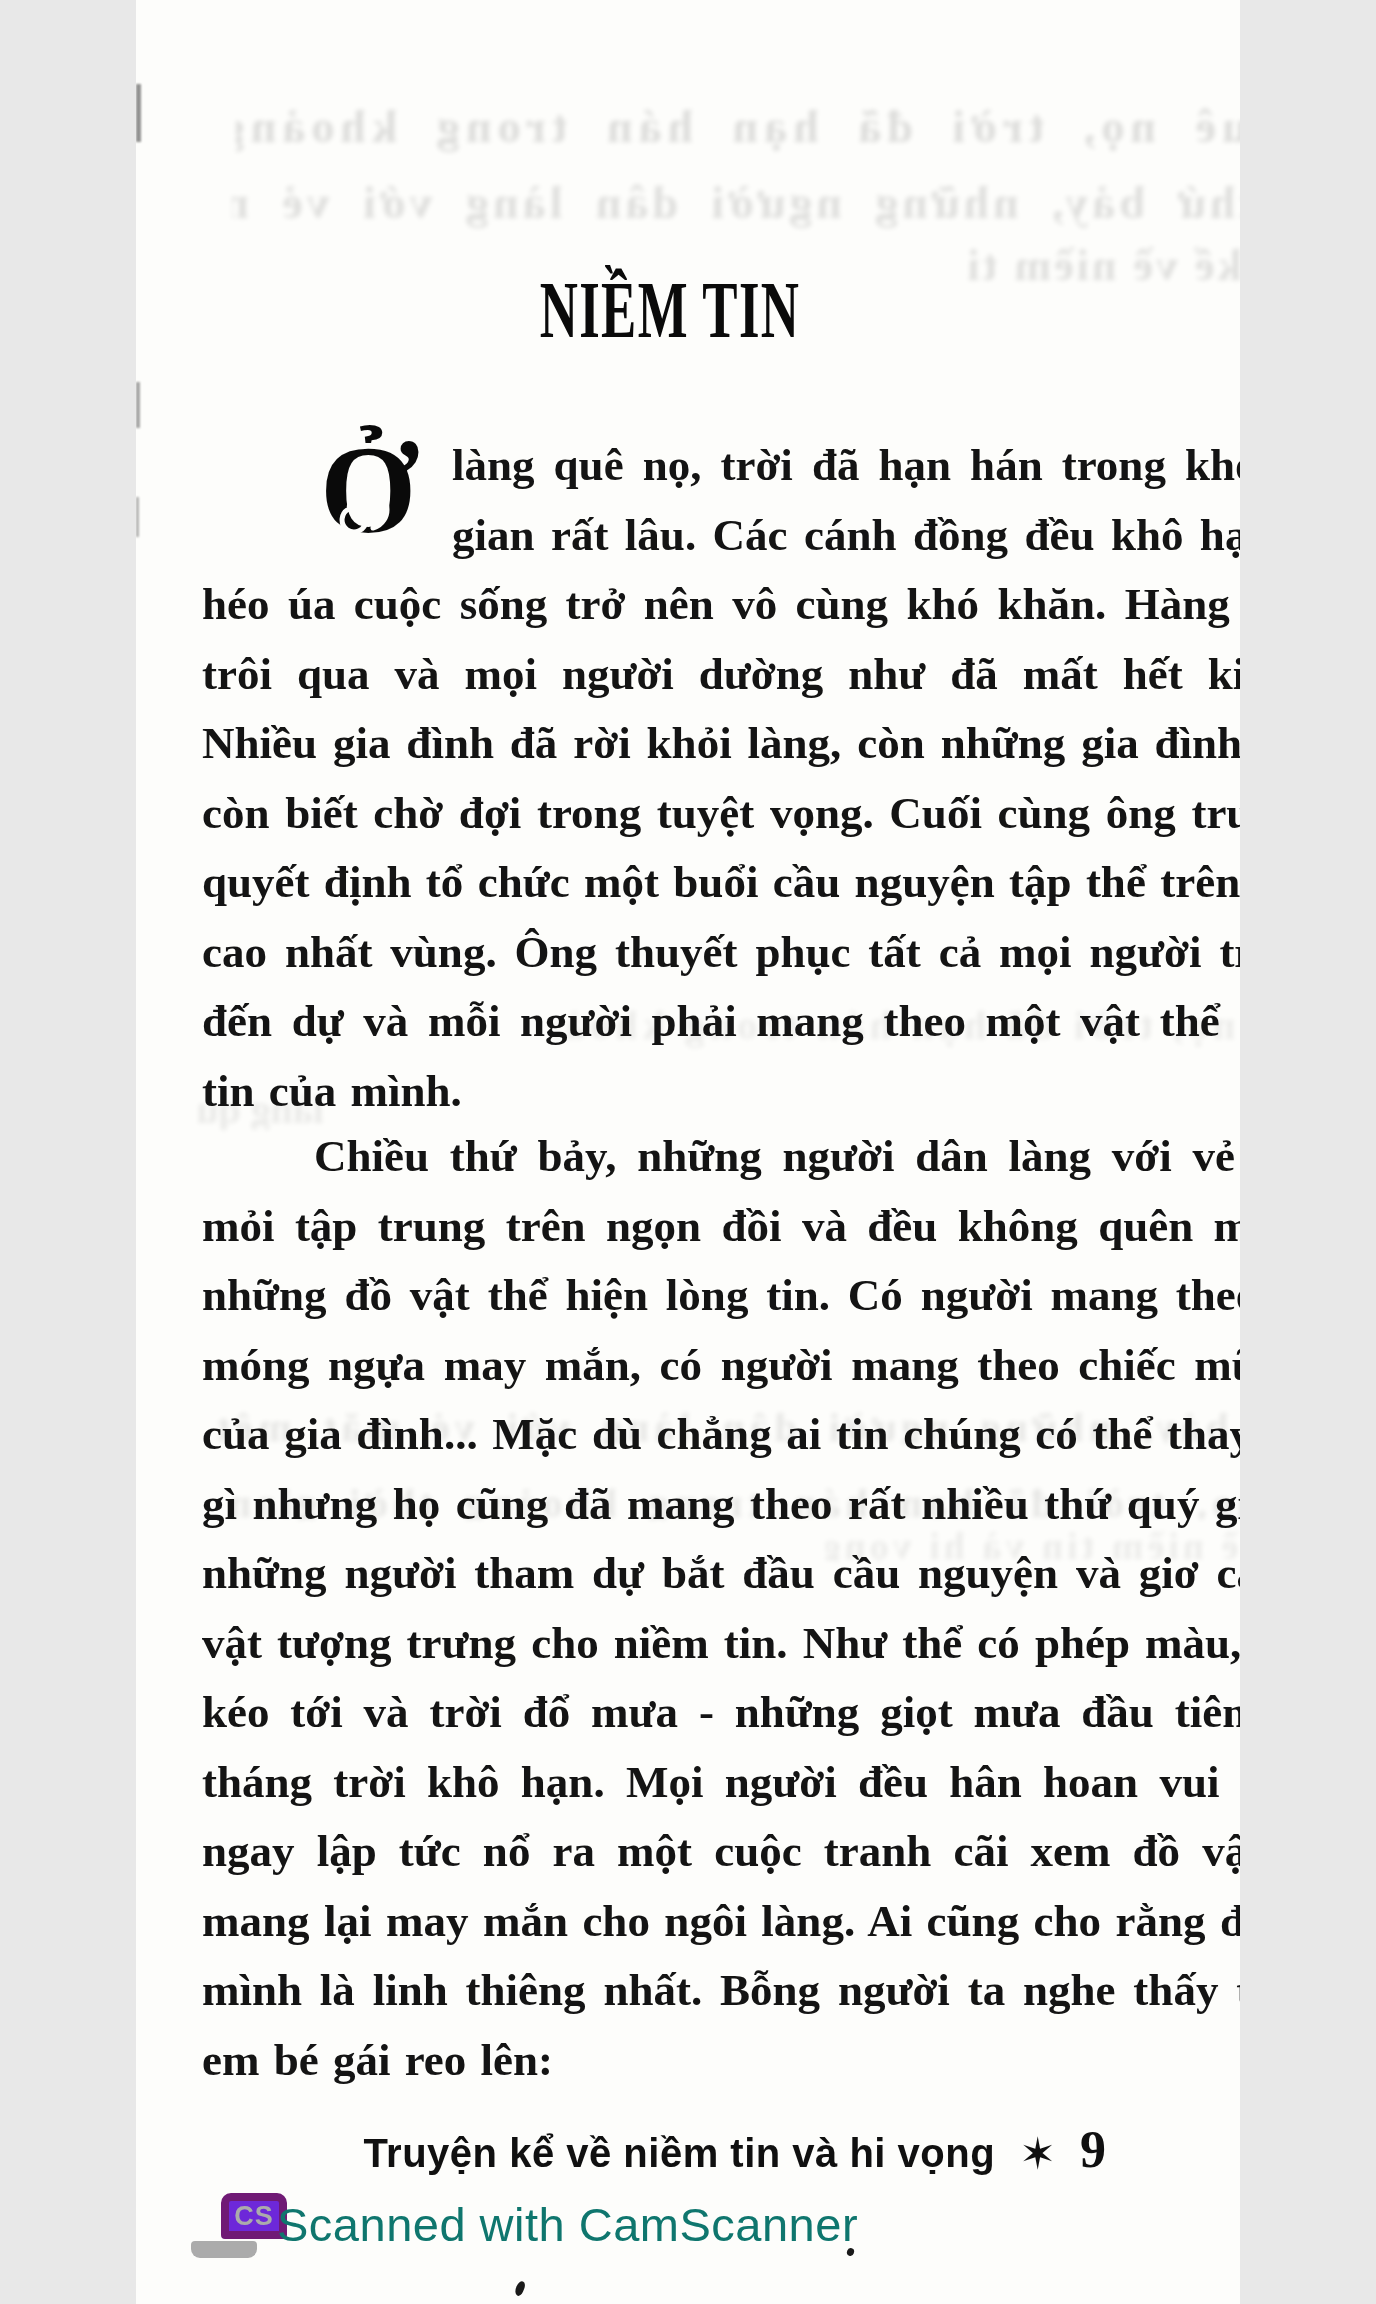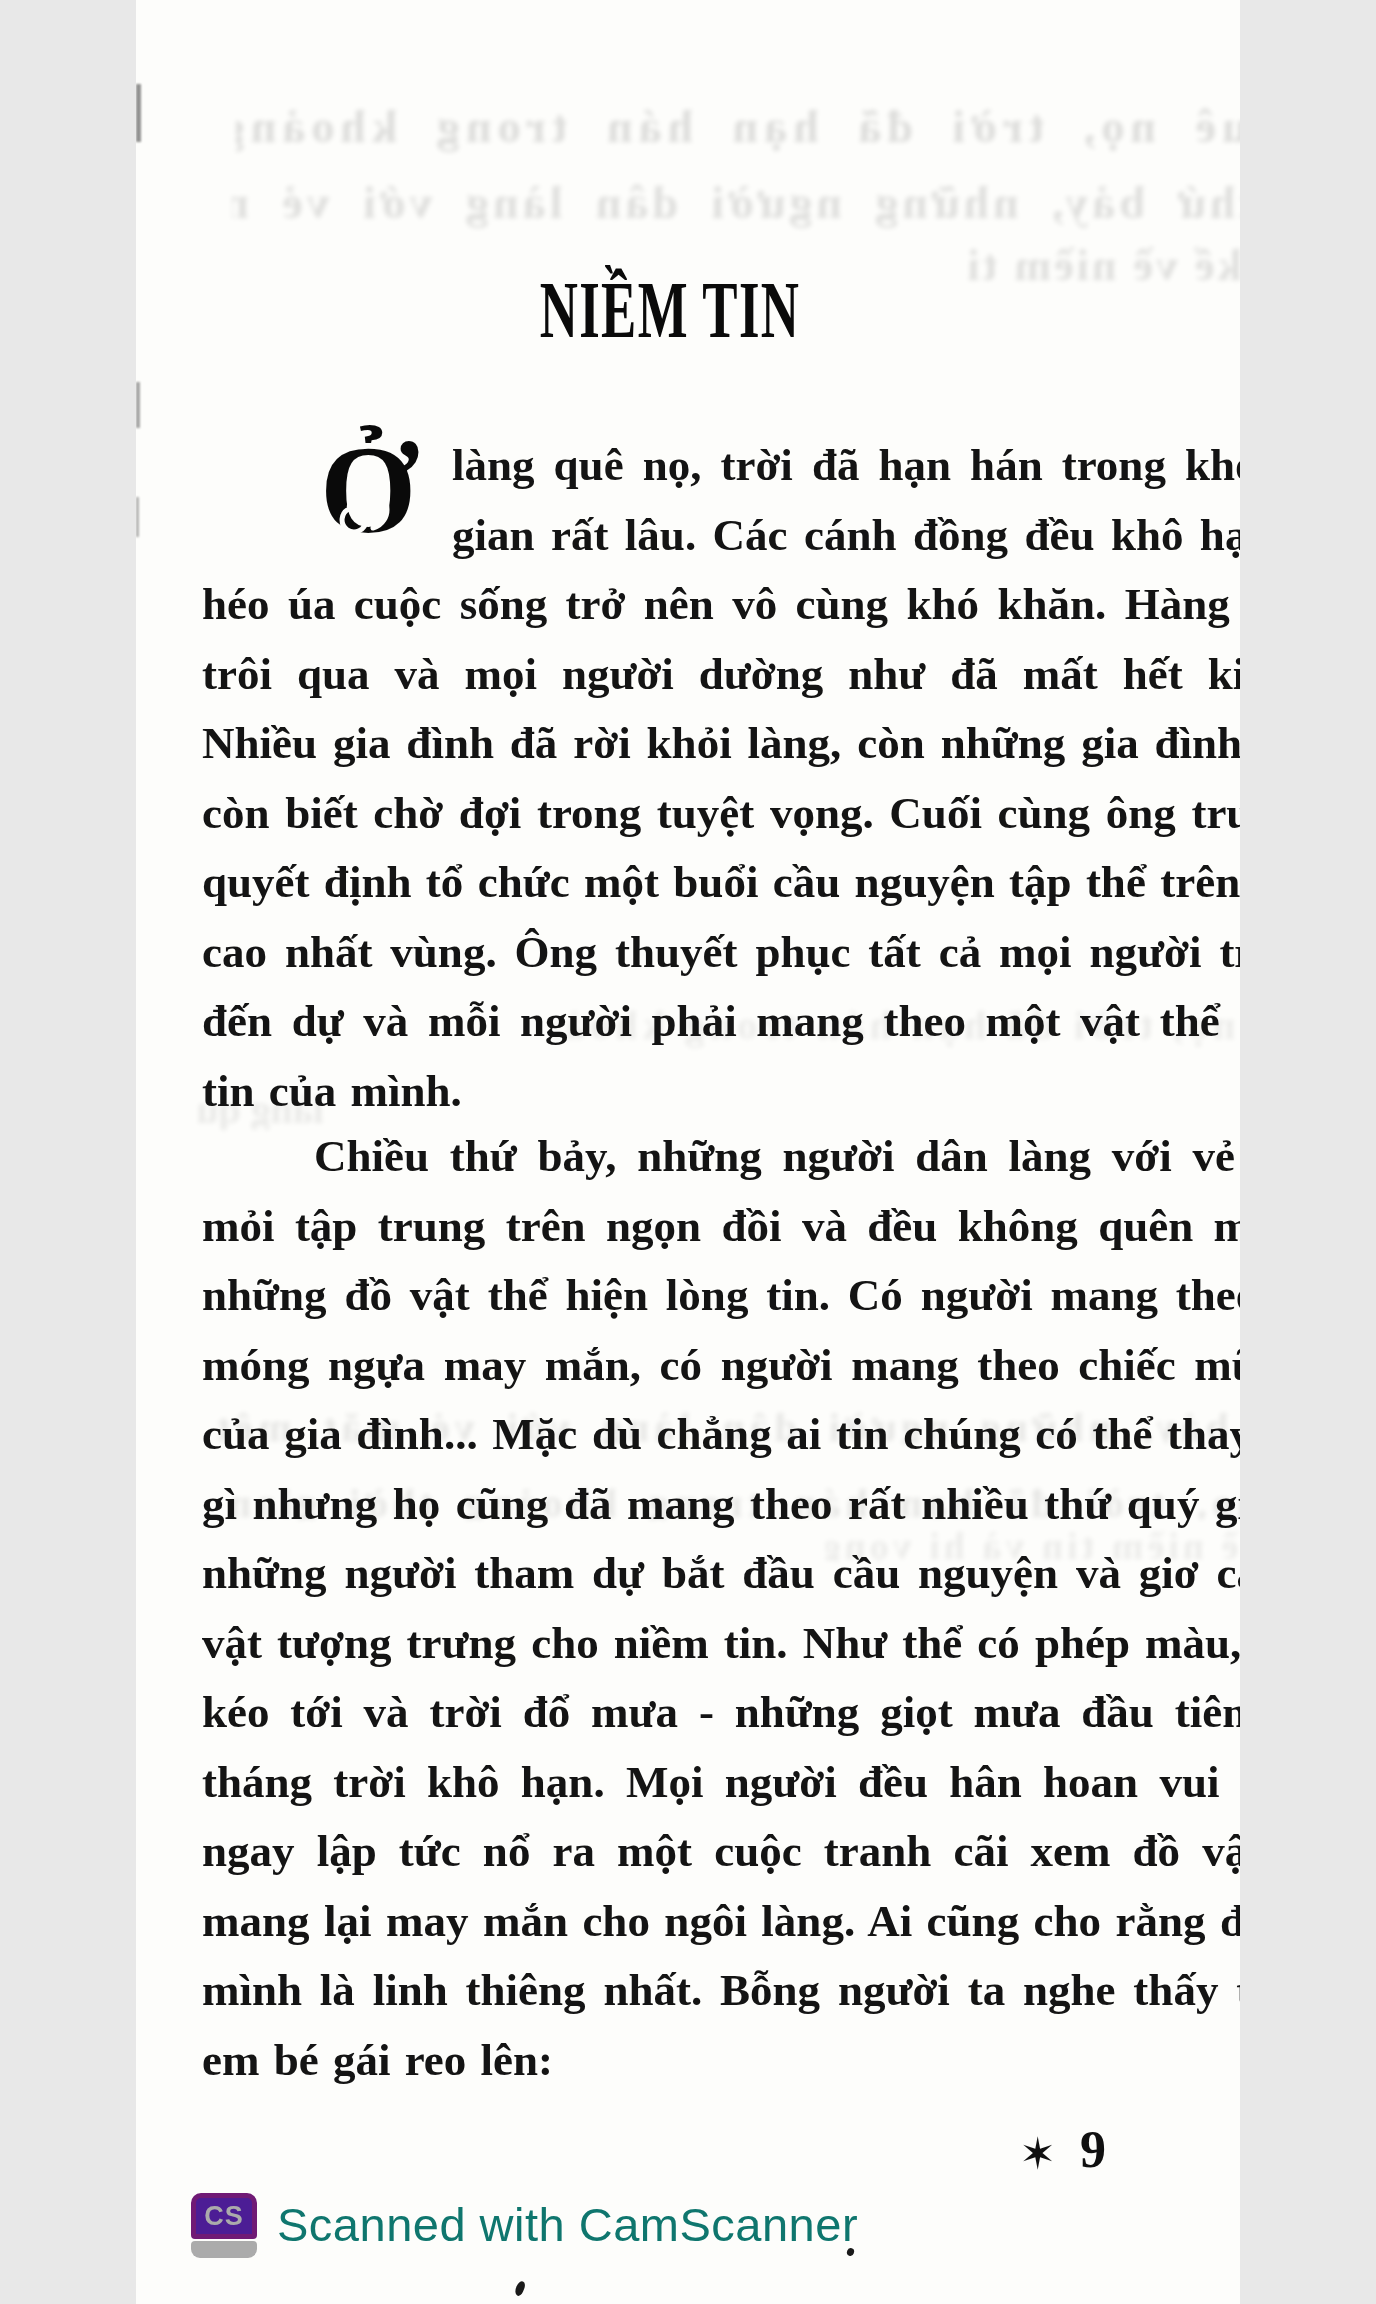--- a/index.html
+++ b/index.html
@@ -62,22 +62,22 @@
     font-family:"Liberation Sans",sans-serif;font-weight:700;
     font-size:40px;letter-spacing:0.5px;
   }
   .footer-star{font-size:44px;line-height:1;position:relative;top:2px;}
   .page-number{font-family:"Liberation Serif",serif;font-weight:700;font-size:52px;}
 
   
   .cs-badge{position:absolute;left:55px;top:2193px;width:66px;height:64px;}
   .cs-box{
     box-sizing:border-box;width:66px;height:46px;
-    border:5px solid #701a75;border-radius:10px 10px 4px 4px;
-    background:#4c1d95;display:flex;align-items:center;justify-content:center;
+    border:8px solid #701a75;border-radius:10px 10px 4px 4px;
+    background:#6d28d9;display:flex;align-items:center;justify-content:center;margin-left:30px;
   }
   .cs-letters{
     font-family:"Liberation Sans",sans-serif;font-weight:700;
     font-size:27px;color:#ababab;letter-spacing:1px;line-height:1;
   }
   .cs-base{width:66px;height:17px;margin-top:2px;background:#ababab;border-radius:4px 4px 9px 9px;}
   .cs-label{
     position:absolute;left:141px;top:2197px;
     font-family:"Liberation Sans",sans-serif;font-weight:400;
     font-size:47px;color:#0f766e;letter-spacing:0.5px;white-space:nowrap;
@@ -116,20 +116,21 @@
       <svg width="58" height="58" viewBox="0 0 58 58">
         <path d="M29,29 a5,5 0 1,1 5,5 a12,12 0 1,1 -17,-12 a19,19 0 1,1 24,19" fill="none" stroke="#fdfdfb" stroke-width="5" stroke-linecap="round"></path>
       </svg>
     </span>
     <span>làng quê nọ, trời đã hạn hán trong khoảng thời gian rất lâu. Các cánh đồng đều khô hạn, cỏ cây héo úa cuộc sống trở nên vô cùng khó khăn. Hàng tháng đã trôi qua và mọi người dường như đã mất hết kiên nhẫn. Nhiều gia đình đã rời khỏi làng, còn những gia đình khác chỉ còn biết chờ đợi trong tuyệt vọng. Cuối cùng ông trưởng làng quyết định tổ chức một buổi cầu nguyện tập thể trên ngọn đồi cao nhất vùng. Ông thuyết phục tất cả mọi người trong làng đến dự và mỗi người phải mang theo một vật thể hiện lòng tin của mình.</span>
   </p>
 
   <p class="bodycol para2">Chiều thứ bảy, những người dân làng với vẻ mặt mệt mỏi tập trung trên ngọn đồi và đều không quên mang theo những đồ vật thể hiện lòng tin. Có người mang theo một cái móng ngựa may mắn, có người mang theo chiếc mũ bảo vật của gia đình... Mặc dù chẳng ai tin chúng có thể thay đổi điều gì nhưng họ cũng đã mang theo rất nhiều thứ quý giá. Tất cả những người tham dự bắt đầu cầu nguyện và giơ cao những vật tượng trưng cho niềm tin. Như thể có phép màu, mây đen kéo tới và trời đổ mưa - những giọt mưa đầu tiên sau bao tháng trời khô hạn. Mọi người đều hân hoan vui sướng và ngay lập tức nổ ra một cuộc tranh cãi xem đồ vật nào đã mang lại may mắn cho ngôi làng. Ai cũng cho rằng đồ vật của mình là linh thiêng nhất. Bỗng người ta nghe thấy tiếng một em bé gái reo lên:</p>
 
   <div class="footer">
+    <span class="running-title">Truyện kể về niềm tin và hi vọng</span>
     <span class="footer-star">✶</span>
     <span class="page-number">9</span>
   </div>
 
   <div class="cs-badge">
     <div class="cs-box">
       <span class="cs-letters">CS</span>
     </div>
     <div class="cs-base"></div>
   </div>

